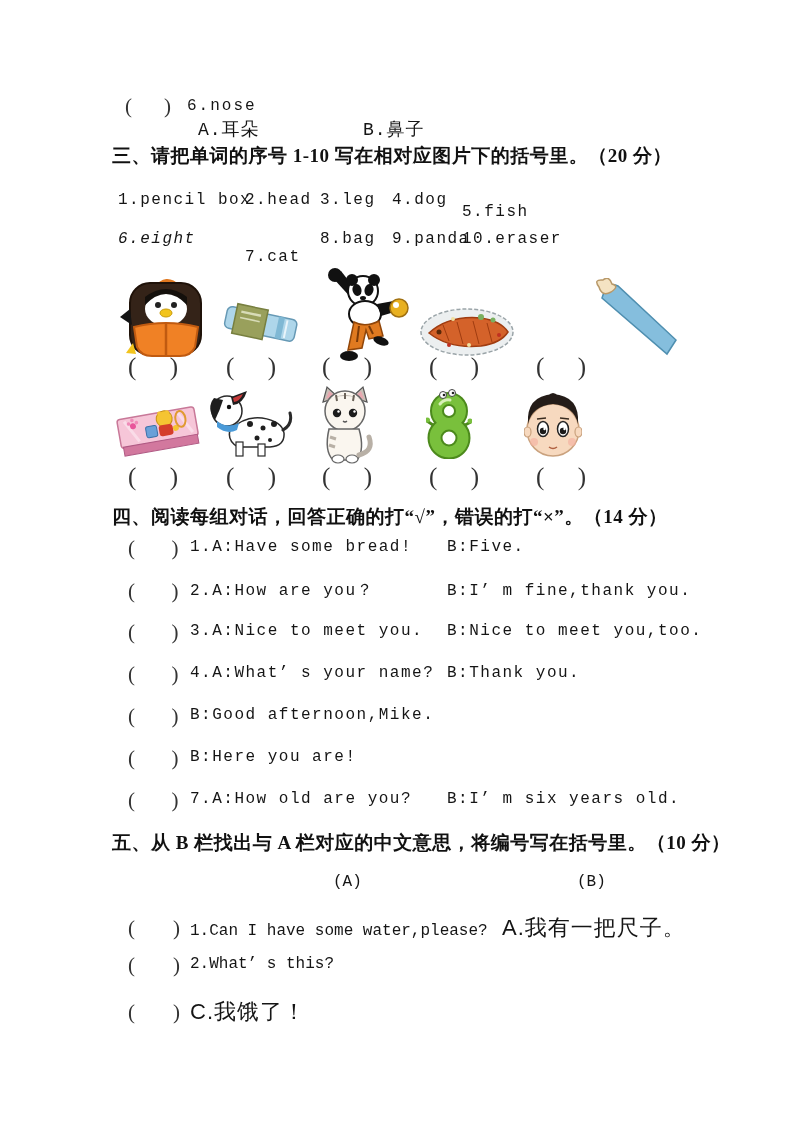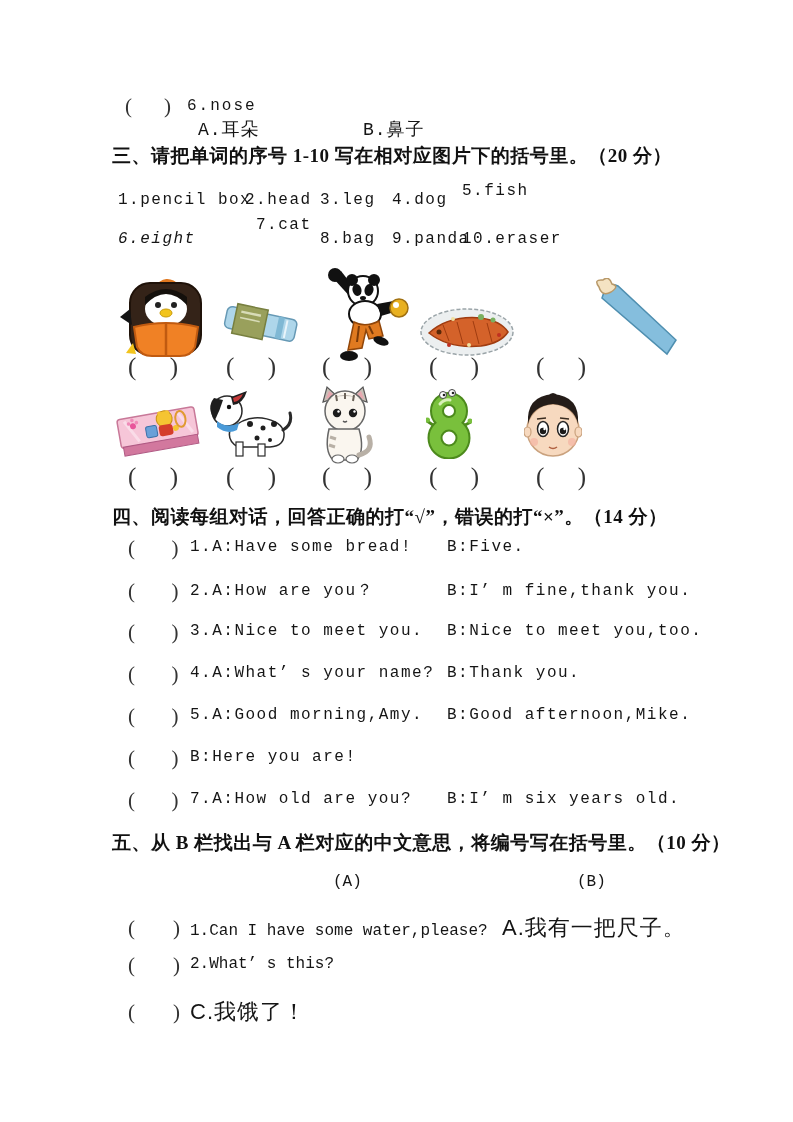--- a/index.html
+++ b/index.html
@@ -32,24 +32,24 @@
   </div>
   <span class="abs mix" style="left:198px;top:117px;">A.耳朵</span>
   <span class="abs mix" style="left:363px;top:117px;">B.鼻子</span>
 
   <h2 class="abs hdr" style="left:112px;top:143px;">三、请把单词的序号 1-10 写在相对应图片下的括号里。（20 分）</h2>
 
   <span class="abs en ls15" style="left:118px;top:191px;">1.pencil box</span>
   <span class="abs en ls15" style="left:245px;top:191px;">2.head</span>
   <span class="abs en ls15" style="left:320px;top:191px;">3.leg</span>
   <span class="abs en ls15" style="left:392px;top:191px;">4.dog</span>
-  <span class="abs en ls15" style="left:462px;top:182px;">5.fish</span>
+  <span class="abs en ls15" style="left:462px;top:203px;">5.fish</span>
 
   <span class="abs en ls15" style="left:118px;top:230px;font-style:italic;">6.eight</span>
-  <span class="abs en ls15" style="left:245px;top:216px;margin-left:11px;">7.cat</span>
+  <span class="abs en ls15" style="left:245px;top:248px;">7.cat</span>
   <span class="abs en ls15" style="left:320px;top:230px;">8.bag</span>
   <span class="abs en ls15" style="left:392px;top:230px;">9.panda</span>
   <span class="abs en ls15" style="left:462px;top:230px;">10.eraser</span>
 
   <div class="abs" style="left:118px;top:273px;">
     <svg width="96" height="90" viewBox="0 0 96 90">
       <path d="M38 16 Q48 2 60 14" stroke="#e07820" stroke-width="5" fill="none"></path>
       <rect x="12" y="10" width="71" height="72" rx="20" fill="#342318" stroke="#1f1209" stroke-width="2"></rect>
       <path d="M12 36 L2 44 L14 52 Z" fill="#141414"></path>
       <ellipse cx="48" cy="36" rx="21" ry="17" fill="#ffffff"></ellipse>
@@ -303,21 +303,20 @@
         <i>)</i>
       </span>
     <span class="cola4">4.A:What’ s your name?</span>
     <span>B:Thank you.</span>
   </div>
   <div class="abs itemrow en ls15" style="left:128px;top:706px;width:660px;">
     <span class="bpair small">
         <i>(</i>
         <i>)</i>
       </span>
-    <span class="cola4">5.A:Good morning,Amy.</span>
     <span>B:Good afternoon,Mike.</span>
   </div>
   <div class="abs itemrow en ls15" style="left:128px;top:748px;width:660px;">
     <span class="bpair small">
         <i>(</i>
         <i>)</i>
       </span>
     <span>B:Here you are!</span>
   </div>
   <div class="abs itemrow en ls15" style="left:128px;top:790px;width:660px;">

